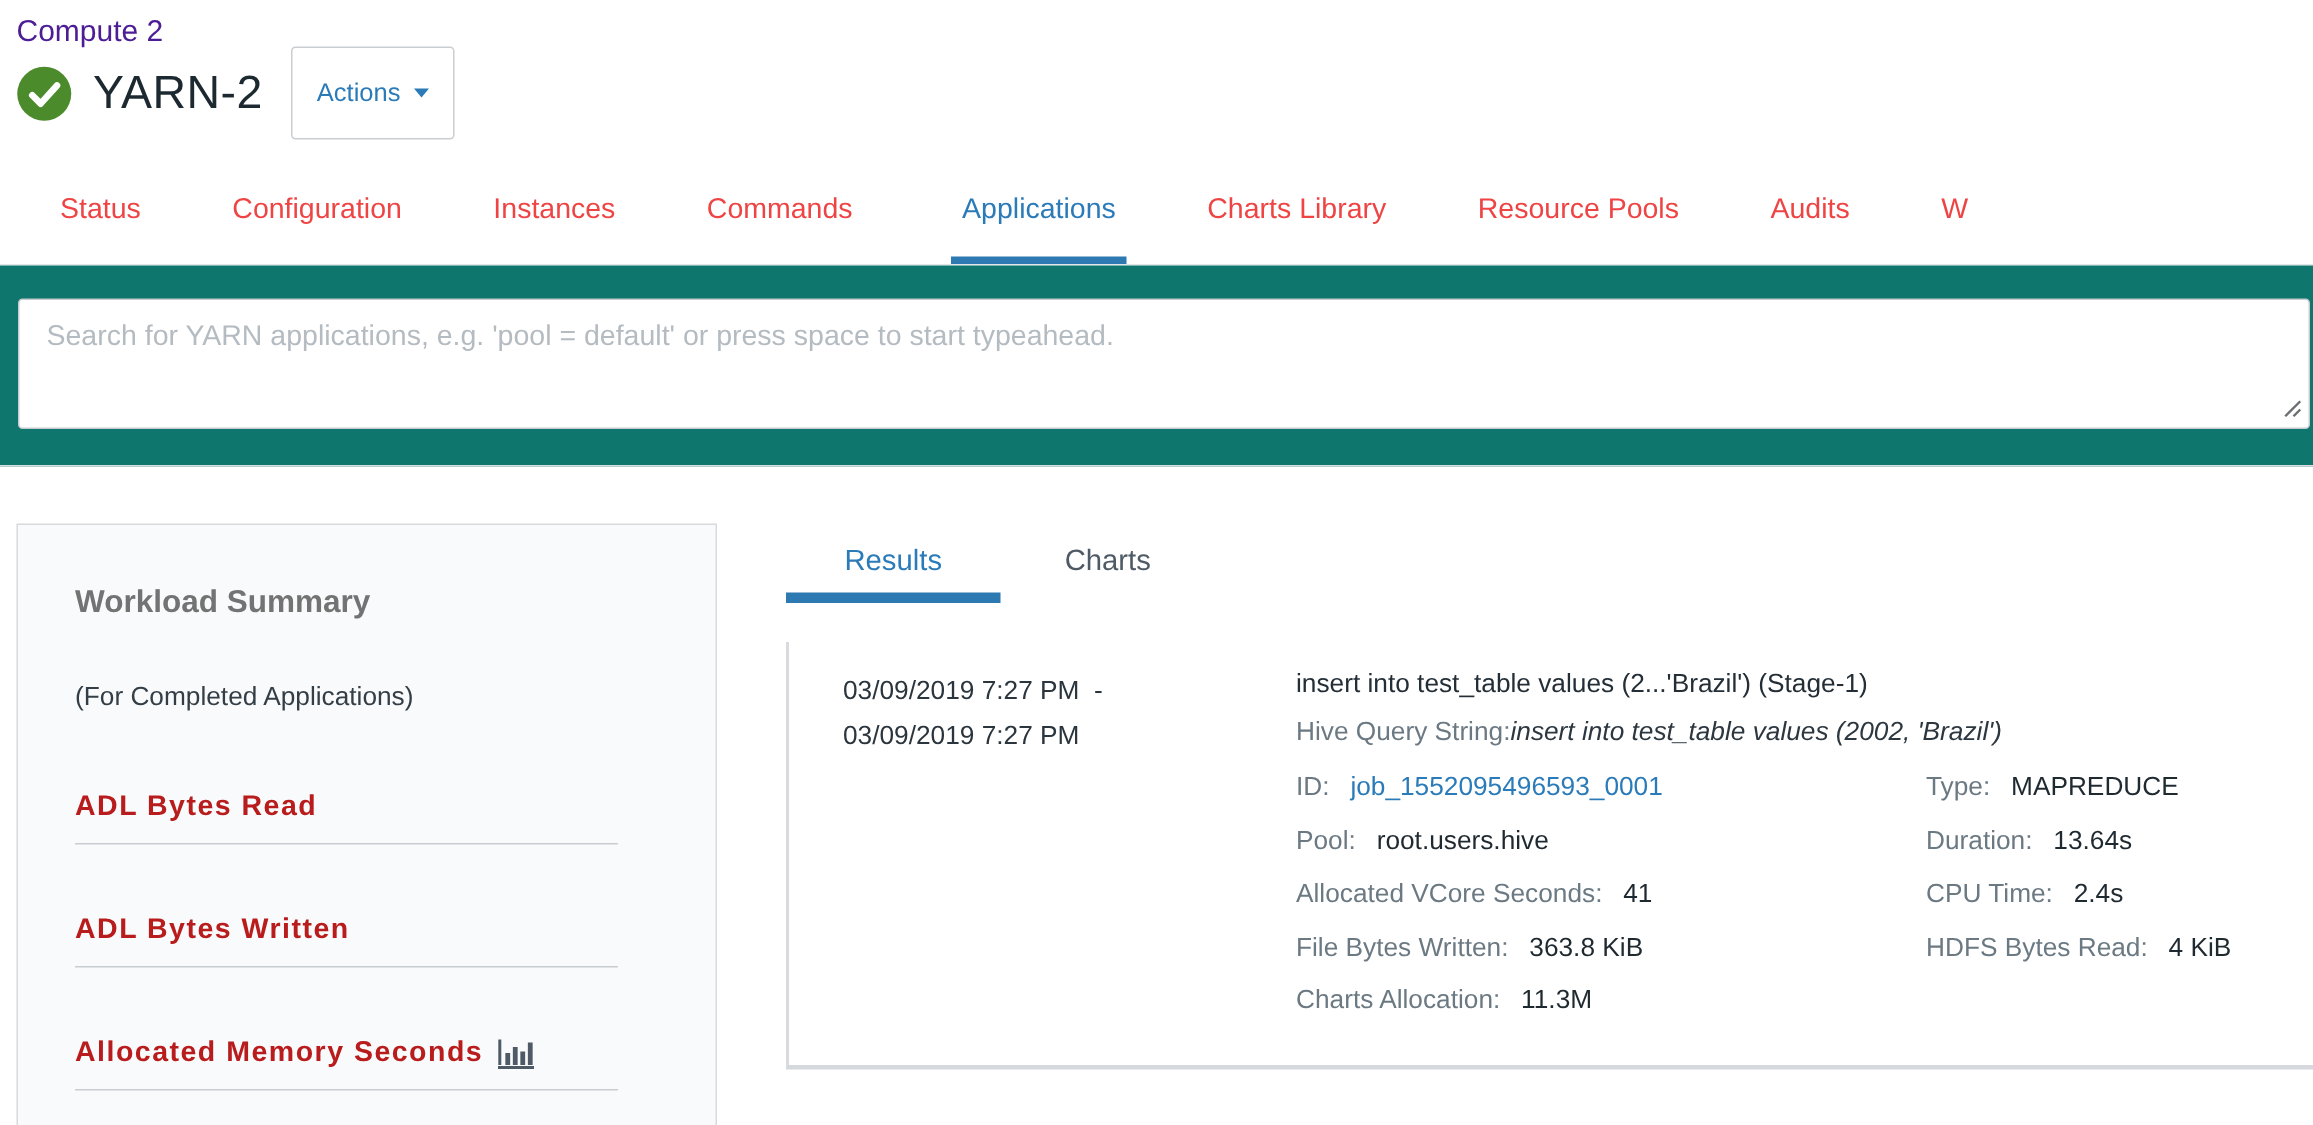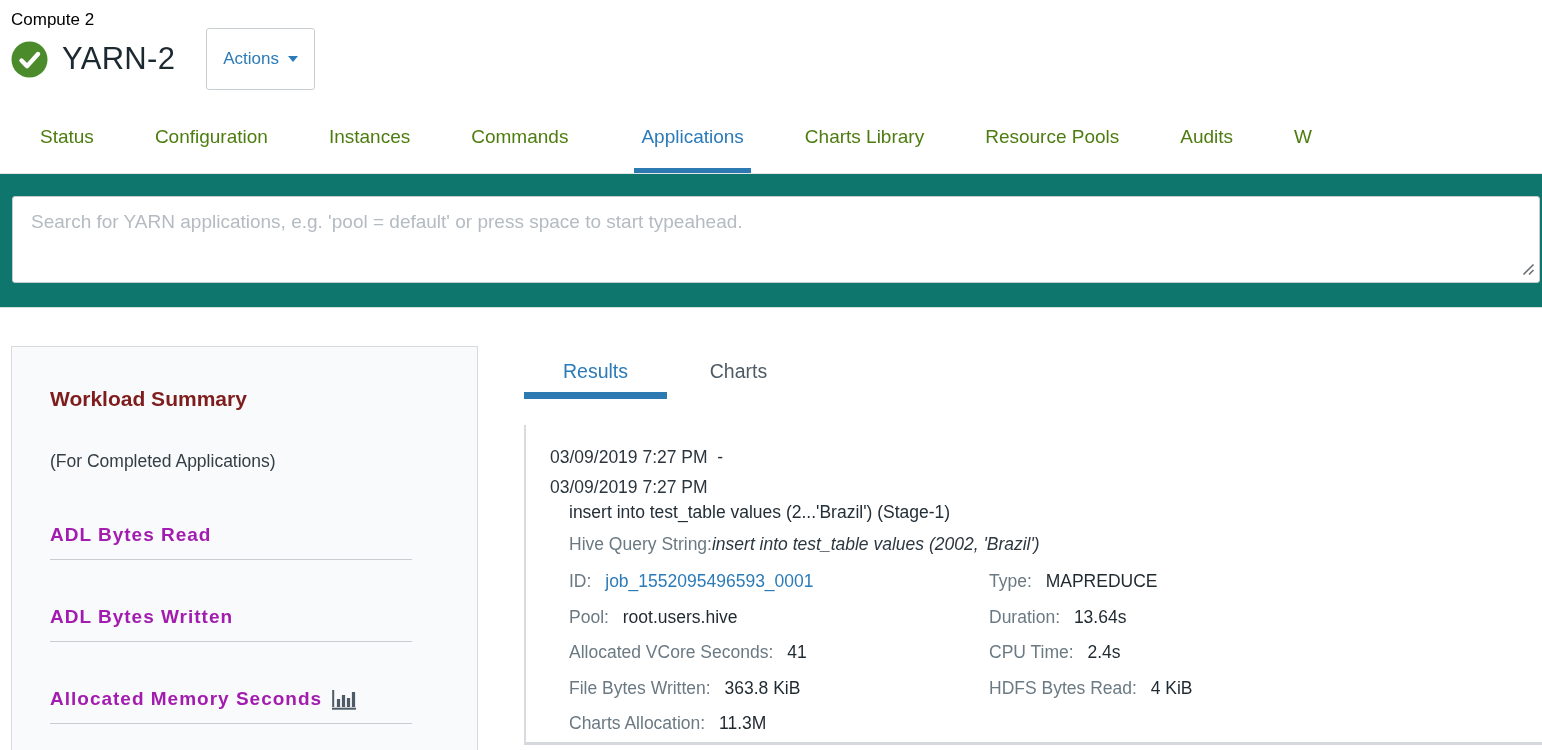--- a/index.html
+++ b/index.html
@@ -7,45 +7,45 @@
   body {
     width: 1542px; height: 750px; overflow: hidden;
     background: #ffffff;
     font-family: "Liberation Sans", "DejaVu Sans", sans-serif;
     color: #24313a;
   }
 
   
   .breadcrumb {
     display: inline-block; margin: 10px 0 0 11px;
-    color: #000000; font-size: 17px; text-decoration: none; cursor: pointer;
+    color: #4c1d95; font-size: 20px; text-decoration: none; cursor: pointer;
   }
   .service-row { display: flex; align-items: center; margin: 5px 0 0 11px; height: 48px; }
   .status-icon { width: 37px; height: 37px; flex: none; display: block; }
   .service-name { font-size: 31px; font-weight: 400; color: #1d2930; margin: 0 0 0 14px; letter-spacing: 0.3px; }
   .actions-btn {
-    margin-left: 31px; border: 1px solid #c9ced2; border-radius: 3px; background: #fff;
+    margin-left: 19px; border: 1px solid #c9ced2; border-radius: 3px; background: #fff;
     color: #2b7bb9; font-size: 17px; padding: 20px 16px;
     display: flex; align-items: center; gap: 9px; cursor: pointer;
     font-family: inherit;
   }
   .caret-down {
     width: 0; height: 0; display: inline-block;
     border-left: 5px solid transparent; border-right: 5px solid transparent;
     border-top: 6px solid #2b7bb9;
   }
 
   
   .tabs {
     display: flex; align-items: stretch; height: 74px; margin-top: 17px;
     border-bottom: 1px solid #e3e6e8; padding-left: 40px; white-space: nowrap;
   }
   .tab {
     display: flex; align-items: center; margin-right: 61px;
-    font-size: 19px; color: #4d7c0f; position: relative; cursor: pointer;
+    font-size: 19px; color: #ef4444; position: relative; cursor: pointer;
   }
   .tab.active { color: #2b7bb9; margin-left: 12px; }
   .tab.active::after {
     content: ""; position: absolute; left: -7px; right: -7px; bottom: 0;
     height: 5px; background: #2d79b1;
   }
 
   
   .search-section {
     background: #0f766e; border-bottom: 1px solid #d9dde0;
@@ -62,48 +62,48 @@
   .resize-handle { position: absolute; right: 5px; bottom: 7px; line-height: 0; }
 
   
   .content { display: flex; align-items: flex-start; margin-top: 38px; padding-left: 11px; }
 
   .summary-card {
     width: 467px; height: 430px; flex: none;
     background: #f9fafb; border: 1px solid #d8dadd;
     padding: 40px 38px 0 38px;
   }
-  .summary-title { font-size: 21px; font-weight: bold; color: #7f1d1d; margin: 0; }
+  .summary-title { font-size: 21px; font-weight: bold; color: #737373; margin: 0; }
   .summary-subtitle { margin-top: 40px; font-size: 17.5px; color: #333e46; }
   .metrics { margin-top: 52px; }
   .metric {
     width: 362px; padding-bottom: 13px; margin-bottom: 46px;
     border-bottom: 1px solid #c9cdd1;
-    font-size: 19px; font-weight: bold; letter-spacing: 1px; color: #a21caf;
+    font-size: 19px; font-weight: bold; letter-spacing: 1px; color: #b91c1c;
     display: flex; align-items: center; gap: 10px; cursor: pointer;
   }
   .metric .chart-icon { line-height: 0; }
 
   
   .results-panel { flex: 1; margin-left: 46px; min-width: 0; }
   .subtabs { display: flex; }
   .subtab {
     font-size: 19.5px; color: #4e5b66; padding: 14px 0 16px;
     width: 143px; text-align: center; position: relative; cursor: pointer;
   }
   .subtab.active { color: #2b7bb9; }
   .subtab.active::after {
     content: ""; position: absolute; left: 0; right: 0; bottom: 0;
     height: 7px; background: #2d79b1;
   }
 
   .result-item {
     margin-top: 26px; min-height: 285px;
     border-left: 2px solid #d8dade; border-bottom: 3px solid #d5d8dc;
-    padding: 17px 0 0 24px; display: flex; flex-direction: column;
+    padding: 17px 0 0 36px; display: flex;
   }
   .time-col { width: 283px; flex: none; font-size: 17.5px; color: #2b353d; line-height: 30px; }
   .detail-col { flex: 1; padding-left: 19px; min-width: 0; }
   .item-title { font-size: 17.5px; font-weight: normal; color: #232e37; }
   .hive-line { margin-top: 11px; font-size: 17.5px; }
   .hive-label { color: #6b7983; }
   .hive-value { color: #2c3740; font-style: italic; }
   .detail-cols { display: flex; margin-top: 9px; font-size: 17.5px; }
   .dcol-left { width: 420px; flex: none; }
   .dcol-right { flex: 1; }

